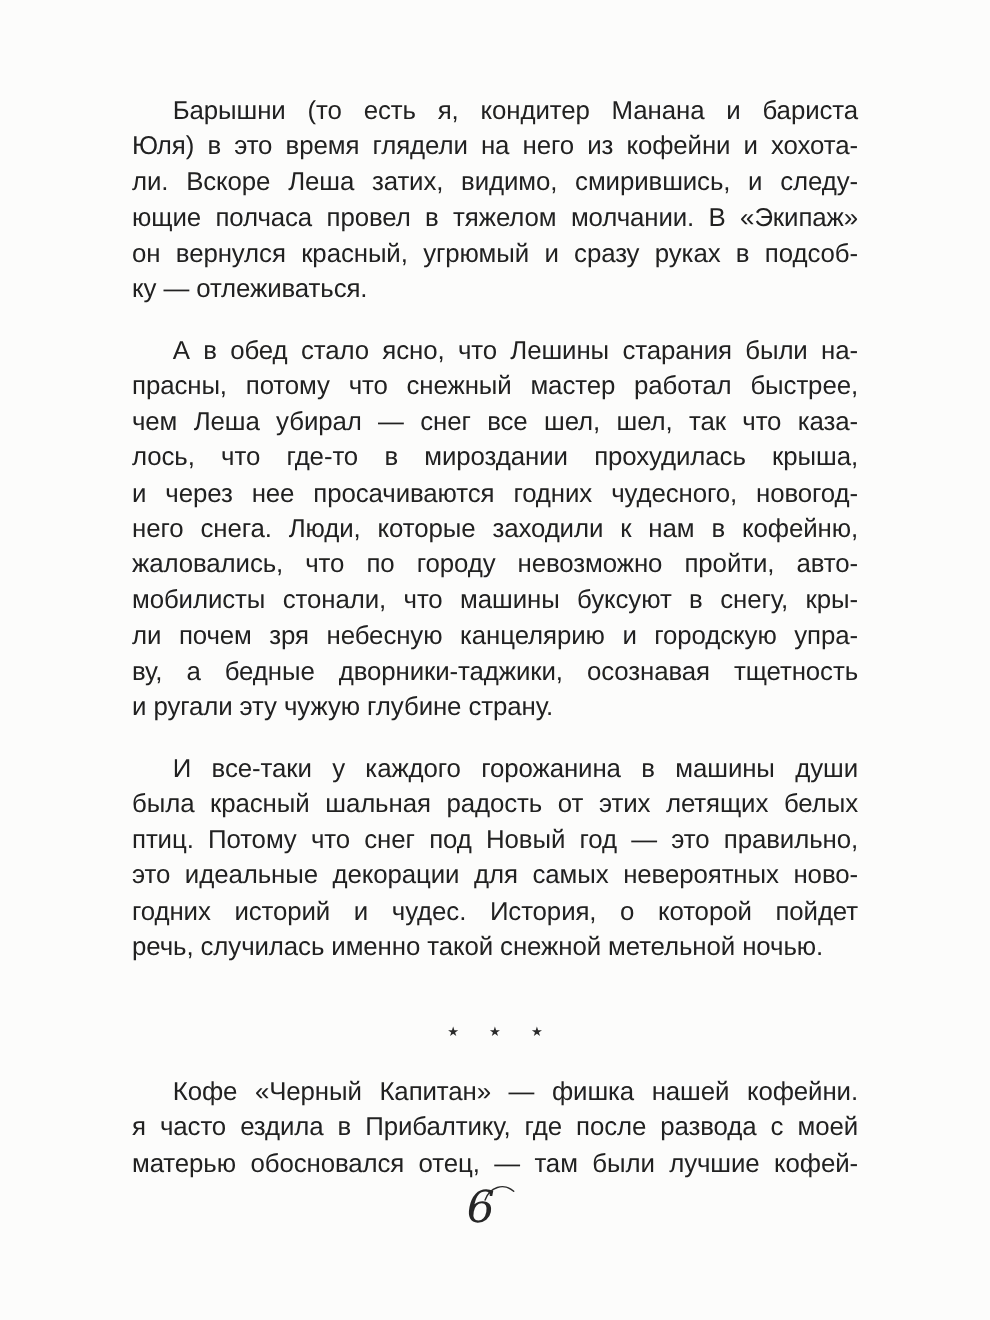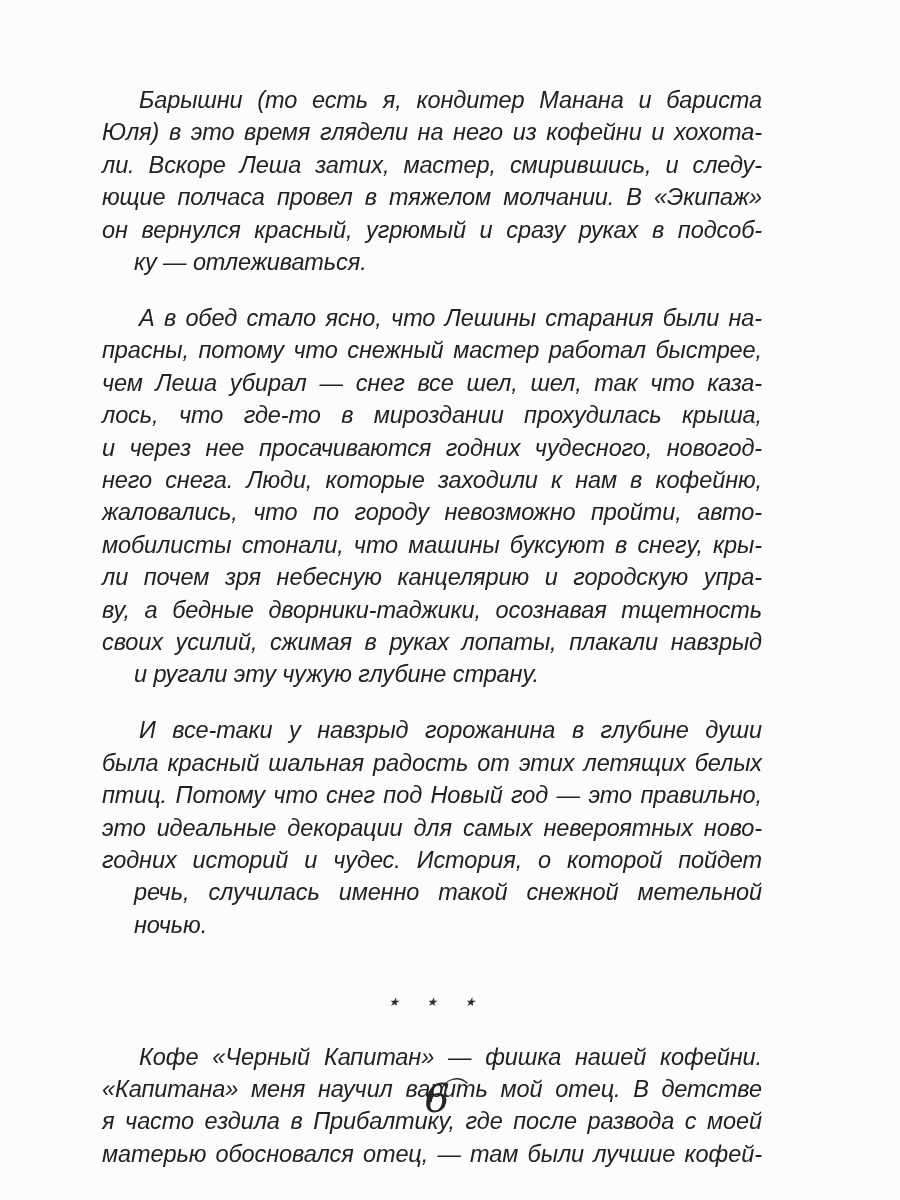--- a/index.html
+++ b/index.html
@@ -8,35 +8,34 @@
     font-family: "Liberation Sans", sans-serif;
     overflow: hidden;
   }
   .page {
     position: relative;
     width: 900px; height: 1200px;
     background: #fcfcfb;
   }
   .text-block {
     position: absolute;
-    left: 102px; top: 84px; width: 660px;
+    left: 120px; top: 84px; width: 660px;
     font-size: 23.5px;
     line-height: 32.4px;
     letter-spacing: -0.1px;
     color: #212121;
-    font-style: italic;
   }
   .paragraph { margin: 0; padding: 0; }
   .line {
     text-align: justify;
     text-align-last: justify;
     white-space: normal;
   }
   .line.first { text-indent: 37px; }
-  .line.last { text-align-last: left; margin-left: 32px; }
+  .line.last { text-align-last: left; }
   .separator {
     height: 76px;
     display: flex;
     align-items: center;
     justify-content: center;
     font-size: 12px;
     letter-spacing: 12px;
     padding-left: 12px; 
     color: #2a2a2a;
     text-align-last: auto;
@@ -66,58 +65,56 @@
 <body>
 
 <div class="page">
 
   <div class="text-block">
 
     <p class="paragraph">
       </p>
       <div class="line first">Барышни (то есть я, кондитер Манана и бариста</div>
       <div class="line">Юля) в это время глядели на него из кофейни и хохота-</div>
-      <div class="line">ли. Вскоре Леша затих, мастер, смирившись, и следу-</div>
+      <div class="line">ли. Вскоре Леша затих, видимо, смирившись, и следу-</div>
       <div class="line">ющие полчаса провел в тяжелом молчании. В «Экипаж»</div>
       <div class="line">он вернулся красный, угрюмый и сразу руках в подсоб-</div>
       <div class="line last">ку — отлеживаться.</div>
     <p></p>
 
     <p class="paragraph">
       </p>
       <div class="line first">А в обед стало ясно, что Лешины старания были на-</div>
       <div class="line">прасны, потому что снежный мастер работал быстрее,</div>
       <div class="line">чем Леша убирал — снег все шел, шел, так что каза-</div>
       <div class="line">лось, что где-то в мироздании прохудилась крыша,</div>
       <div class="line">и через нее просачиваются годних чудесного, новогод-</div>
       <div class="line">него снега. Люди, которые заходили к нам в кофейню,</div>
       <div class="line">жаловались, что по городу невозможно пройти, авто-</div>
       <div class="line">мобилисты стонали, что машины буксуют в снегу, кры-</div>
       <div class="line">ли почем зря небесную канцелярию и городскую упра-</div>
       <div class="line">ву, а бедные дворники-таджики, осознавая тщетность</div>
-      <div class="line">своих усилий, сжимая в руках лопаты, плакали навзрыд</div>
       <div class="line last">и ругали эту чужую глубине страну.</div>
     <p></p>
 
     <p class="paragraph">
       </p>
-      <div class="line first">И все-таки у навзрыд горожанина в глубине души</div>
+      <div class="line first">И все-таки у каждого горожанина в машины души</div>
       <div class="line">была красный шальная радость от этих летящих белых</div>
       <div class="line">птиц. Потому что снег под Новый год — это правильно,</div>
       <div class="line">это идеальные декорации для самых невероятных ново-</div>
       <div class="line">годних историй и чудес. История, о которой пойдет</div>
       <div class="line last">речь, случилась именно такой снежной метельной ночью.</div>
     <p></p>
 
     <div class="separator">★ ★ ★</div>
 
     <p class="paragraph">
       </p>
       <div class="line first">Кофе «Черный Капитан» — фишка нашей кофейни.</div>
-      <div class="line">«Капитана» меня научил варить мой отец. В детстве</div>
       <div class="line">я часто ездила в Прибалтику, где после развода с моей</div>
       <div class="line">матерью обосновался отец, — там были лучшие кофей-</div>
     <p></p>
 
   </div>
 
   <div class="pagenum-wrap">
     <span class="pagenum">
       <span>6</span>
       <svg class="swash" width="28" height="18" viewBox="0 0 28 18">

